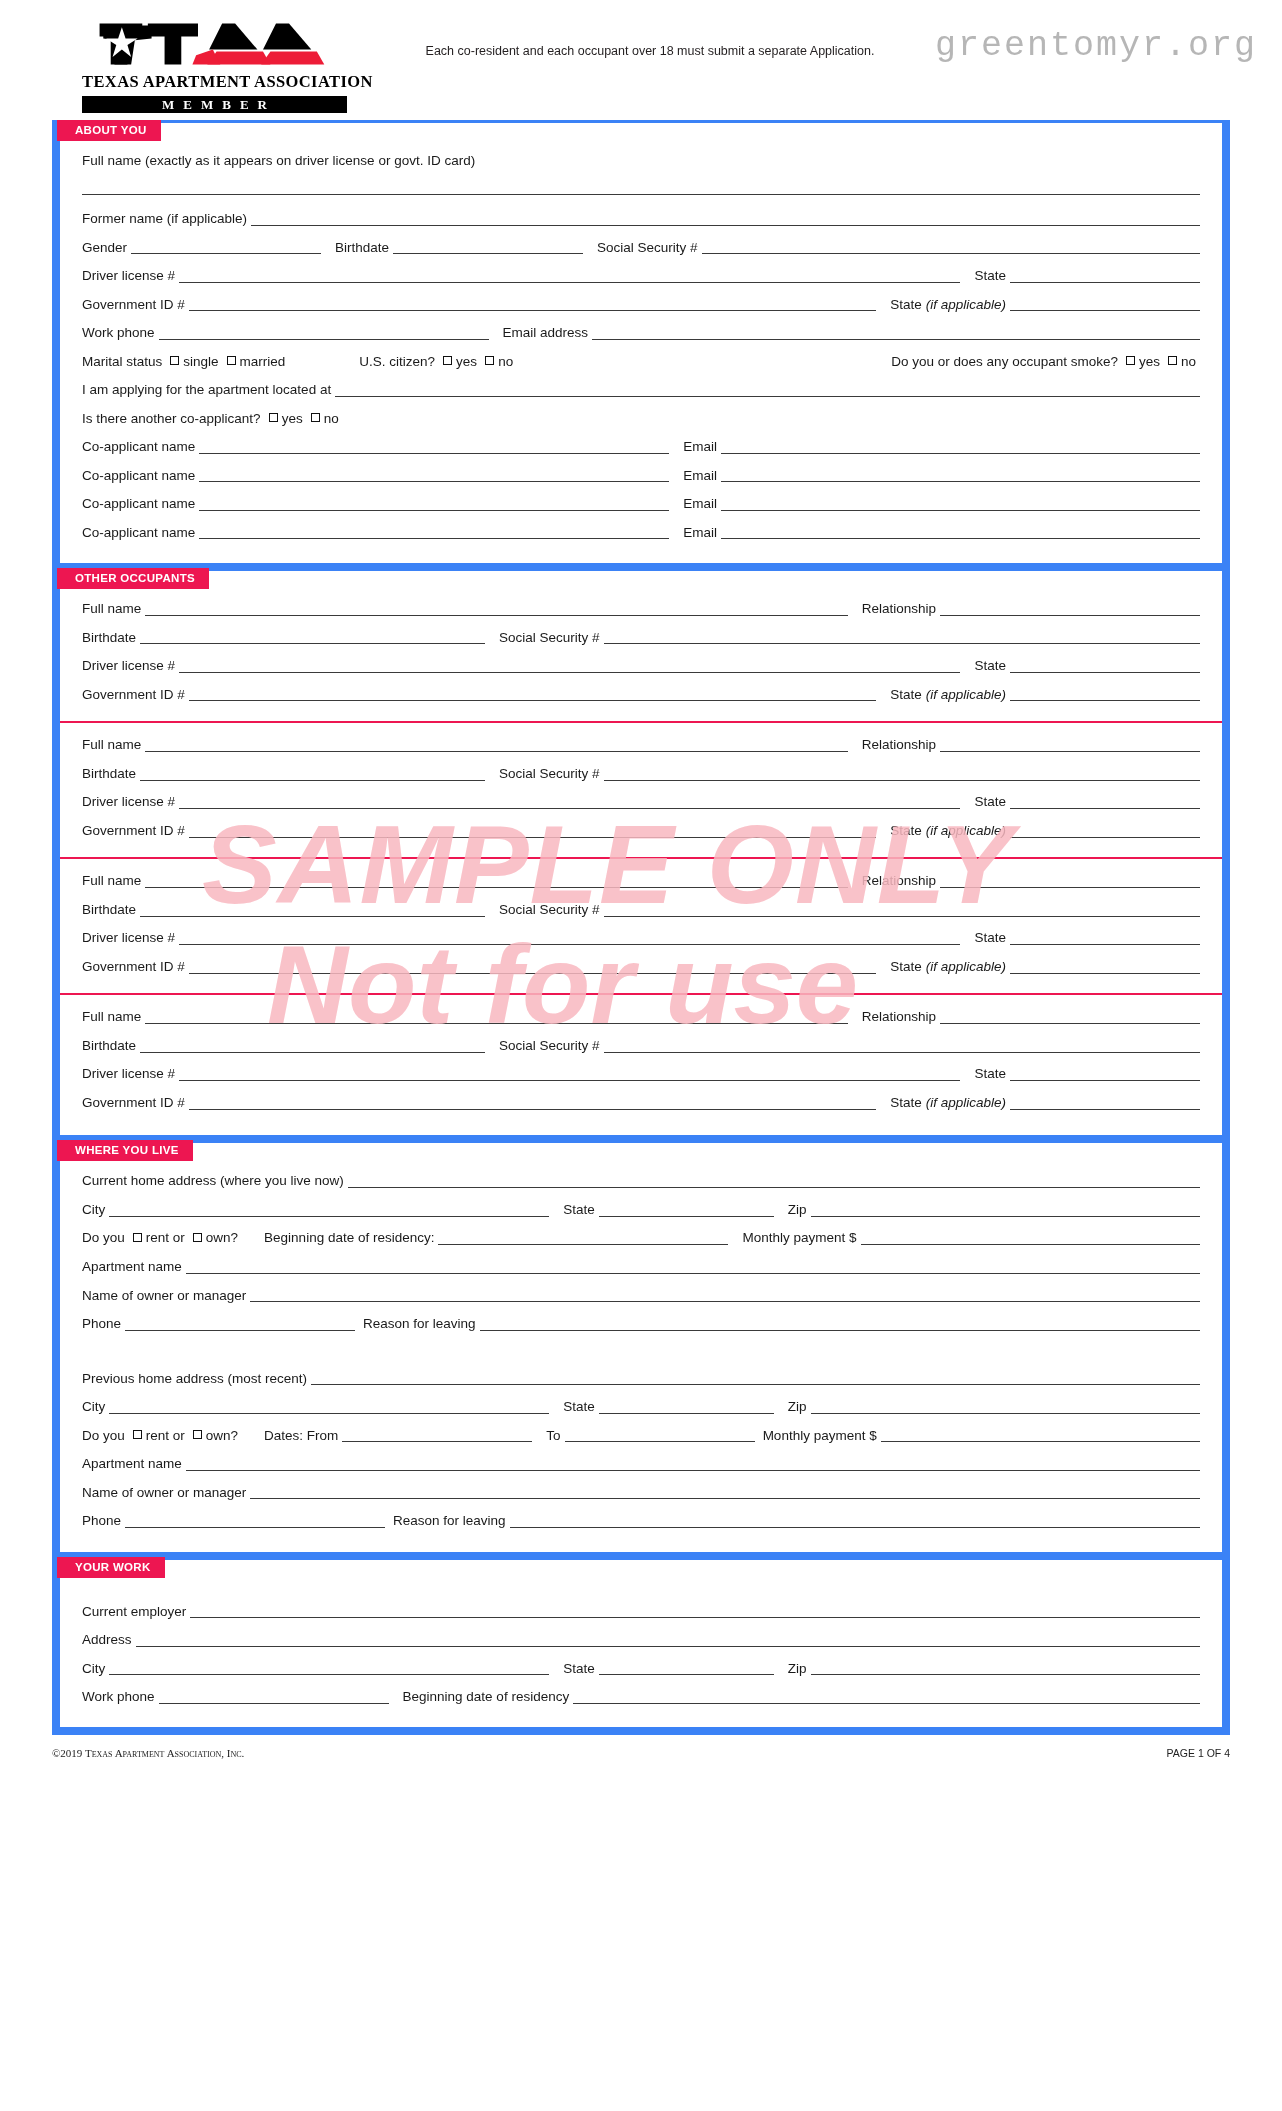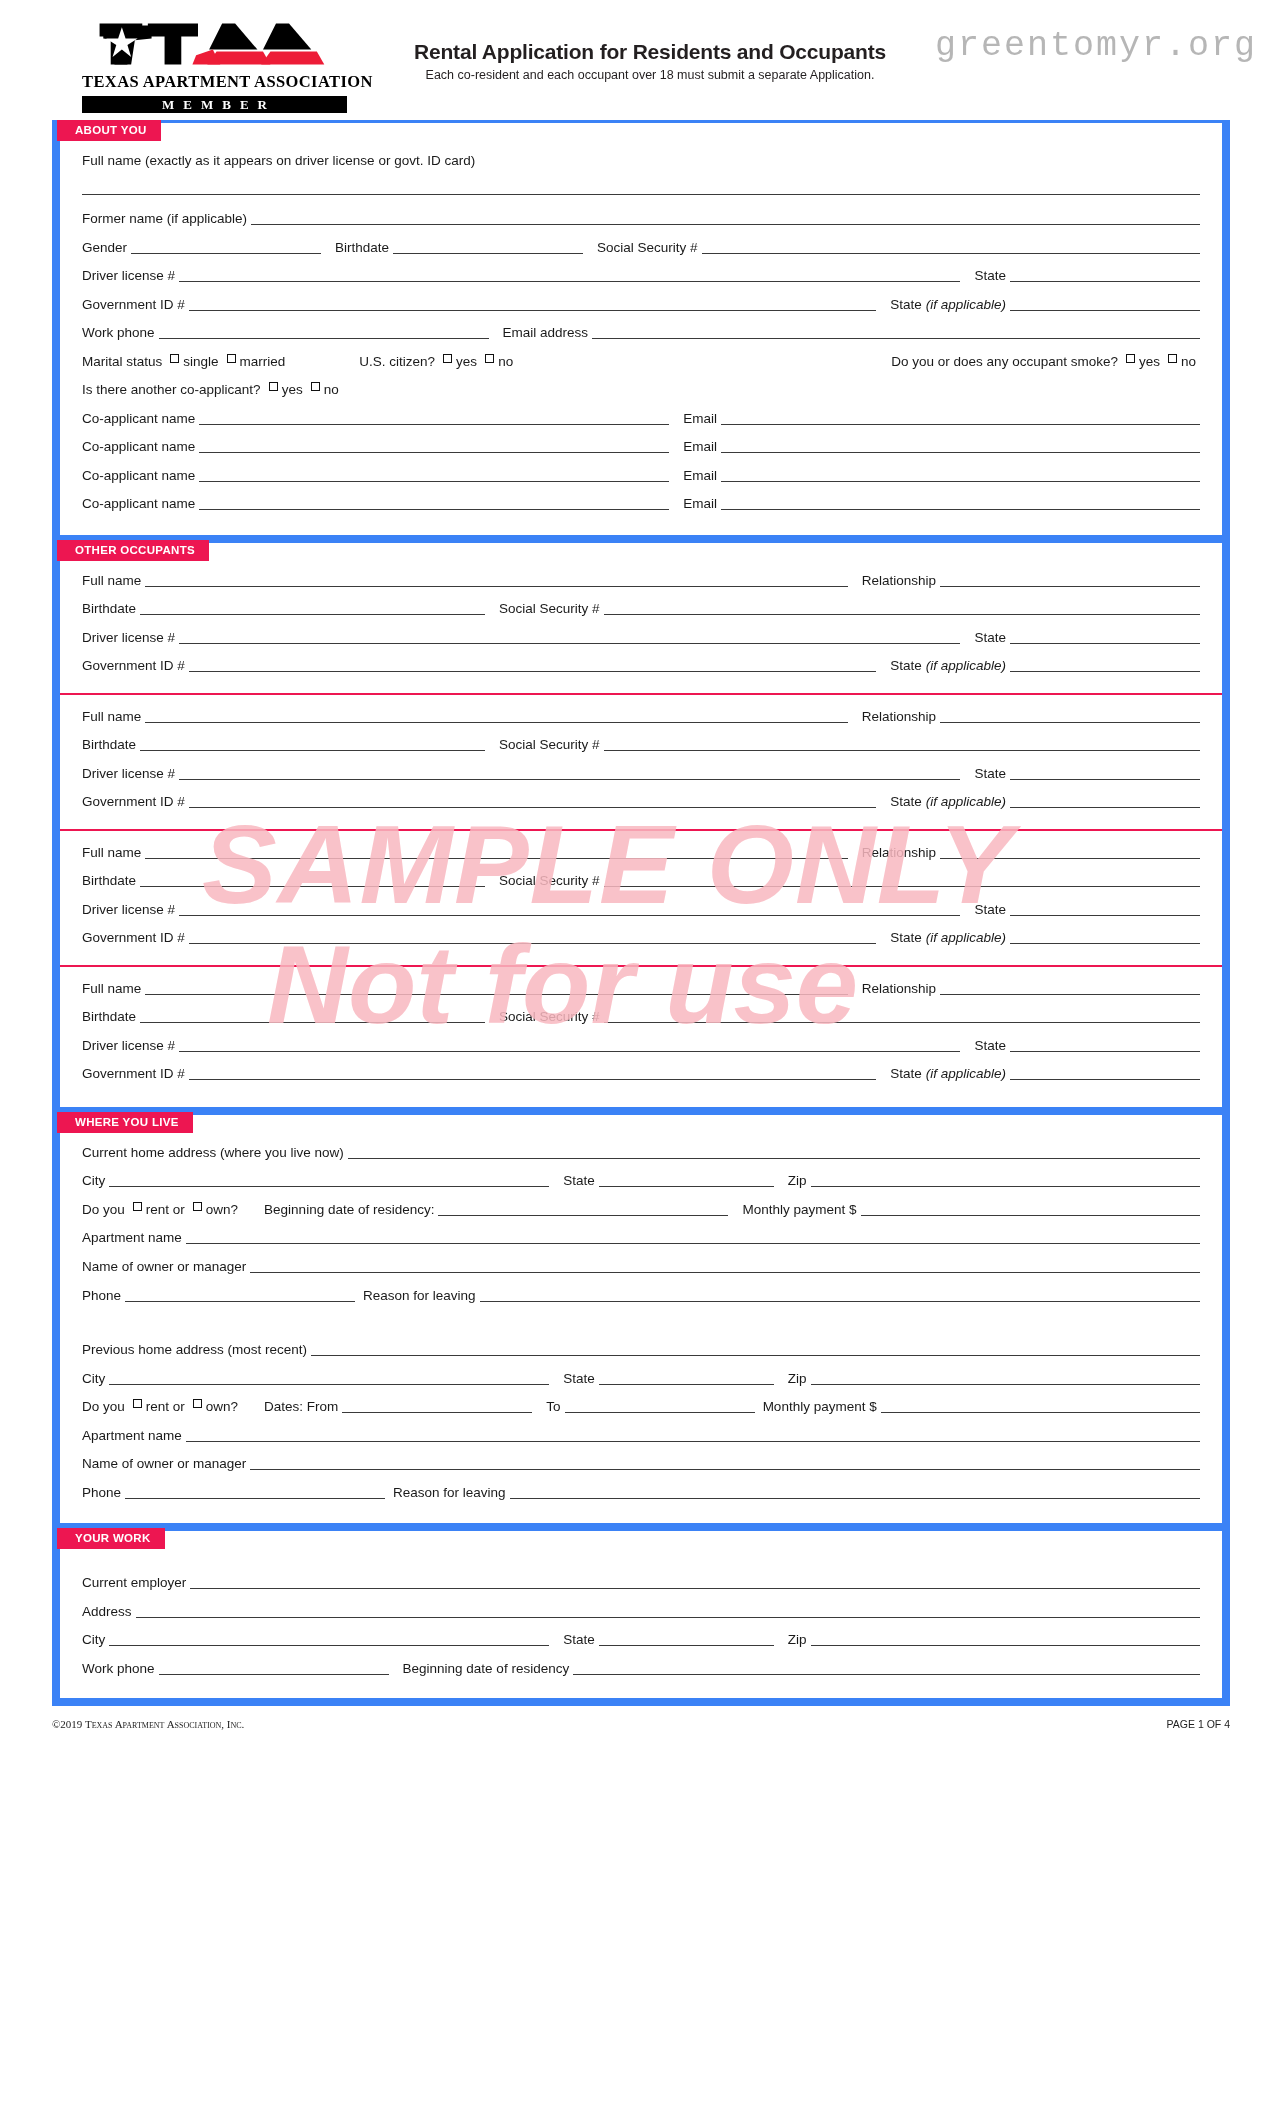--- a/index.html
+++ b/index.html
@@ -60,21 +60,21 @@
     position:absolute; top:-3px; left:-3px;
     background:#ED1651; color:#fff;
     font-size:11.5px; font-weight:bold; letter-spacing:0.3px;
     padding:4px 14px 5px 18px;
     z-index:4;
   }
   .section-body { padding:30px 22px 10px 22px; position:relative; z-index:3; }
 
   
   .row {
-    display:flex; align-items:flex-start;
+    display:flex; align-items:center;
     font-size:13.5px; line-height:1.15;
     margin-bottom:13px; white-space:nowrap;
   }
   .lbl { flex:0 0 auto; padding-right:4px; }
   .lbl.it { font-style:italic; }
   .fill {
     flex:1 1 auto;
     border-bottom:1px solid #3a3a3a;
     height:14px; min-width:20px;
   }
@@ -151,21 +151,20 @@
       <polygon points="110,40 128,34 136,50 106,50" fill="#ED1C37"></polygon>
 
       <polygon points="196,6 210,6 234,34 182,34" fill="#000"></polygon>
       <polygon points="190,36 240,36 248,50 180,50" fill="#ED1C37"></polygon>
     </svg>
     <div class="logo-name">TEXAS APARTMENT ASSOCIATION</div>
     <div class="member-bar">MEMBER</div>
   </div>
 
   <div class="title-block">
-    <div class="doc-title">Rental Application for Residents and Occupants</div>
     <div class="doc-sub">Each co-resident and each occupant over 18 must submit a separate Application.</div>
   </div>
 
   <div class="url-watermark">greentomyr.org</div>
 </div>
 
 <div class="form-area">
 
   <div class="sample-wm">
     <div class="wm-line1">SAMPLE ONLY</div>
@@ -236,20 +235,24 @@
         <span class="cb"></span>
         <span class="lbl">no</span>
         <span class="spacer"></span>
         <span class="lbl">Do you or does any occupant smoke?</span>
         <span class="cb"></span>
         <span class="lbl">yes</span>
         <span class="cb"></span>
         <span class="lbl">no</span>
       </div>
 
+      <div class="row">
+        <span class="lbl">I am applying for the apartment located at</span>
+        <span class="fill"></span>
+      </div>
 
       <div class="row">
         <span class="lbl">Is there another co-applicant?</span>
         <span class="cb"></span>
         <span class="lbl">yes</span>
         <span class="cb"></span>
         <span class="lbl">no</span>
       </div>
 
       <div class="row">

